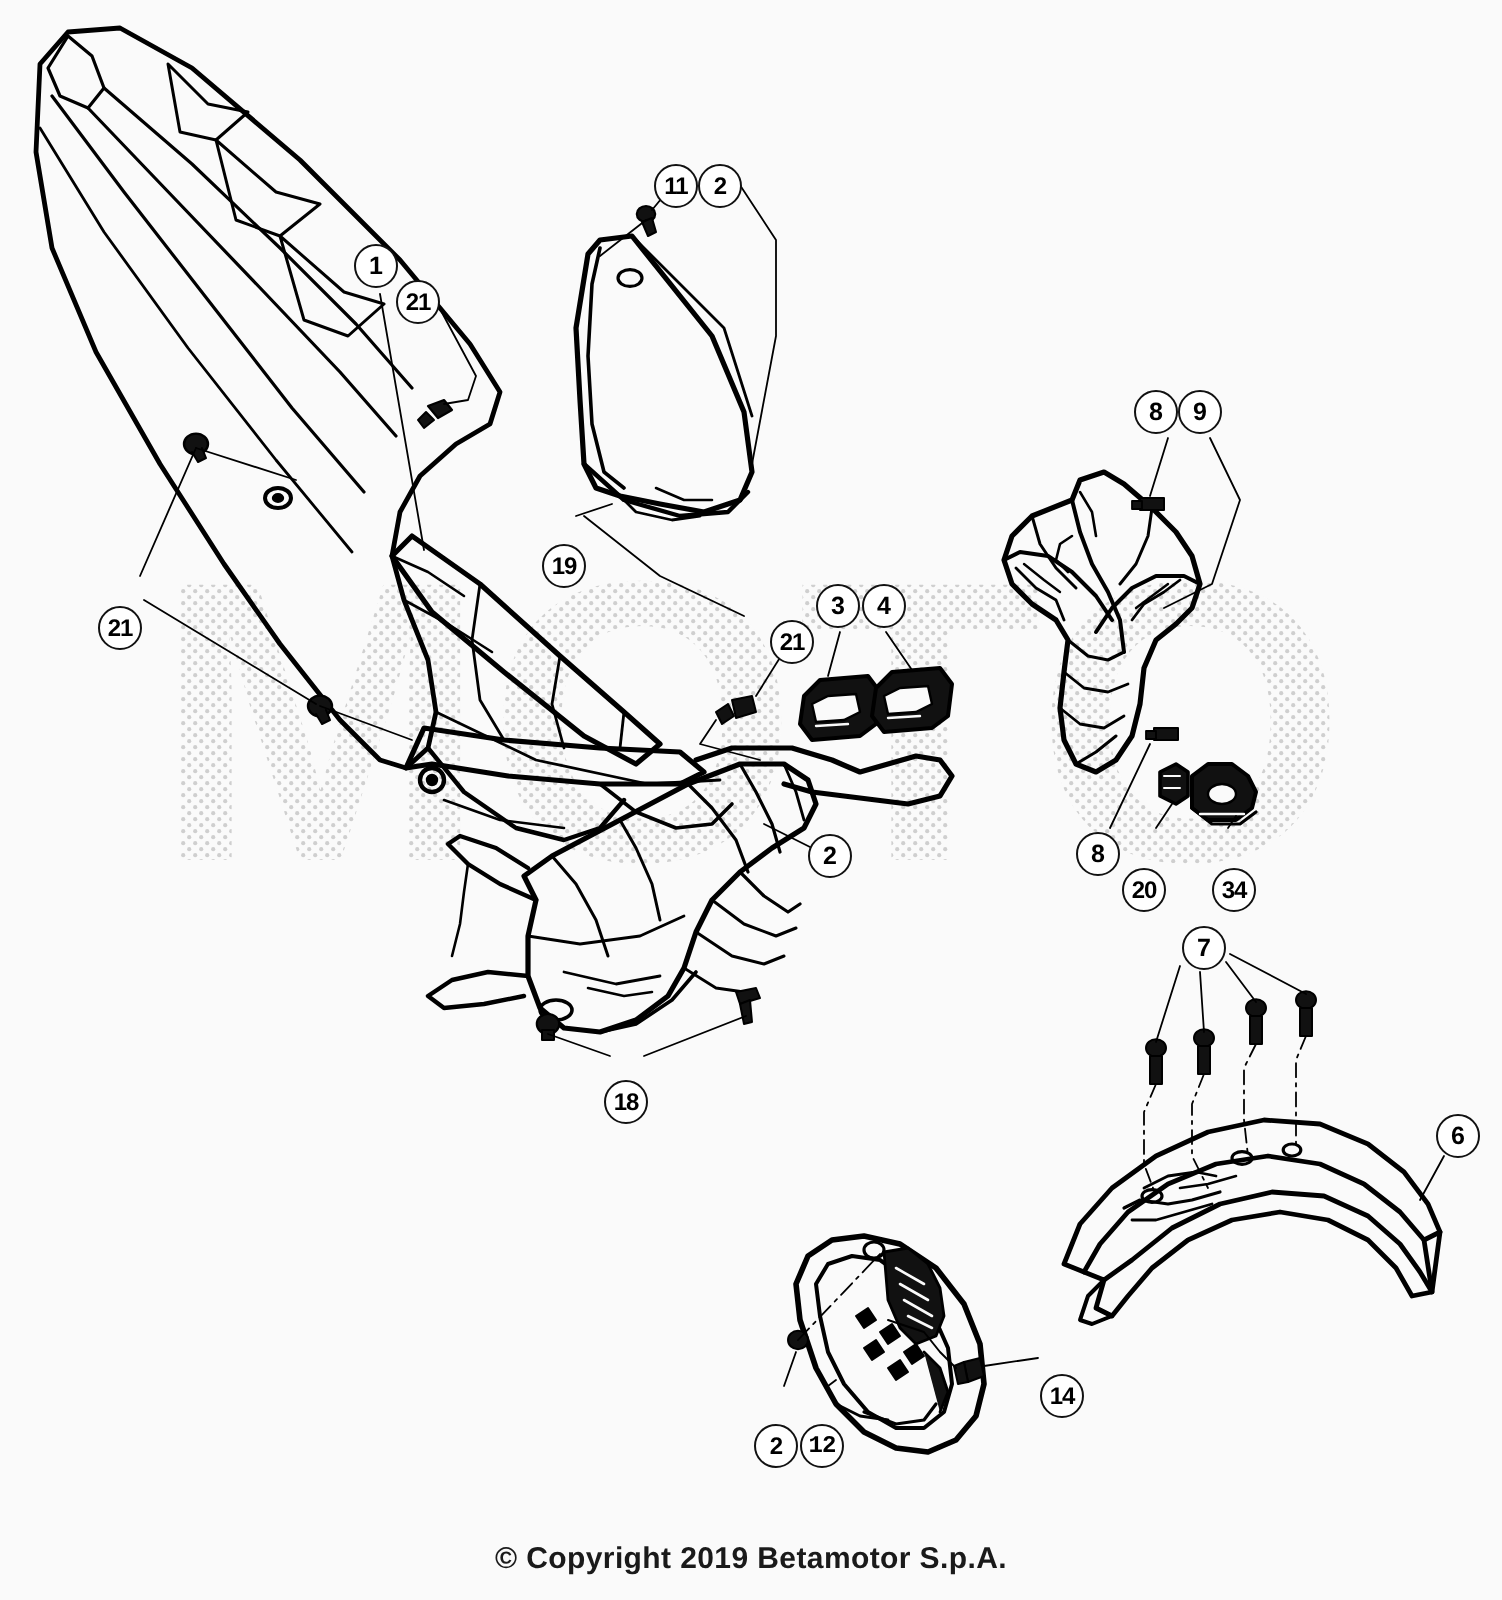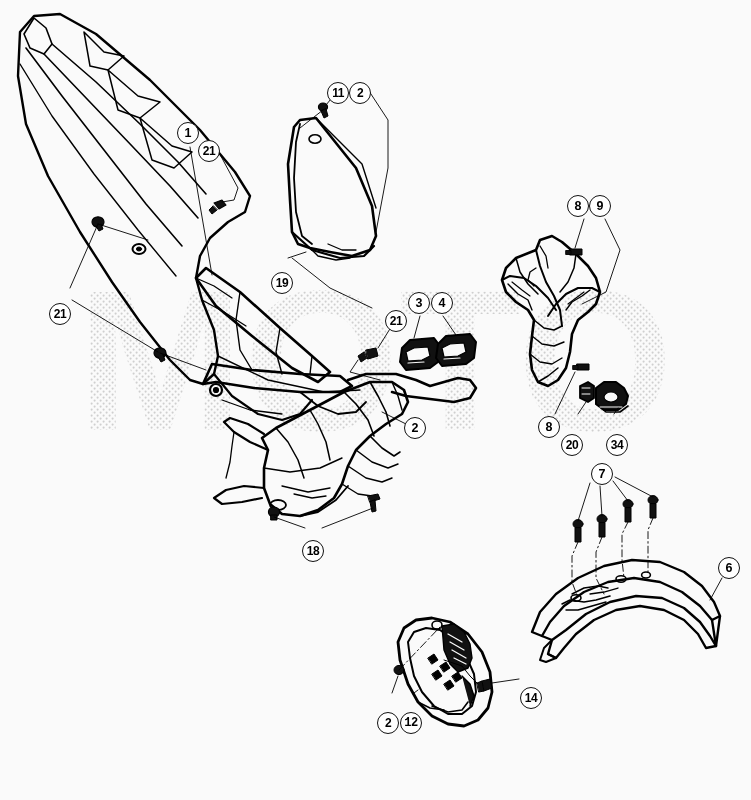--- a/index.html
+++ b/index.html
@@ -387,14 +387,15 @@
   <div class="balloon" style="left:538px; top:416px;">8</div>
   <div class="balloon wide" style="left:561px; top:416px;">20</div>
   <div class="balloon wide" style="left:606px; top:416px;">34</div>
   <div class="balloon wide" style="left:302px; top:522px;">18</div>
   <div class="balloon" style="left:591px; top:463px;">7</div>
   <div class="balloon" style="left:718px; top:557px;">6</div>
   <div class="balloon wide" style="left:377px; top:694px;">2</div>
   <div class="balloon wide" style="left:400px; top:694px;font-family:Liberation Mono, monospace;">12</div>
   <div class="balloon wide" style="left:520px; top:669px;text-align:center;">14</div>
 
+  <div class="copyright">© Copyright 2019 Betamotor S.p.A.</div>
 
 </div>
 
 </body></html>

